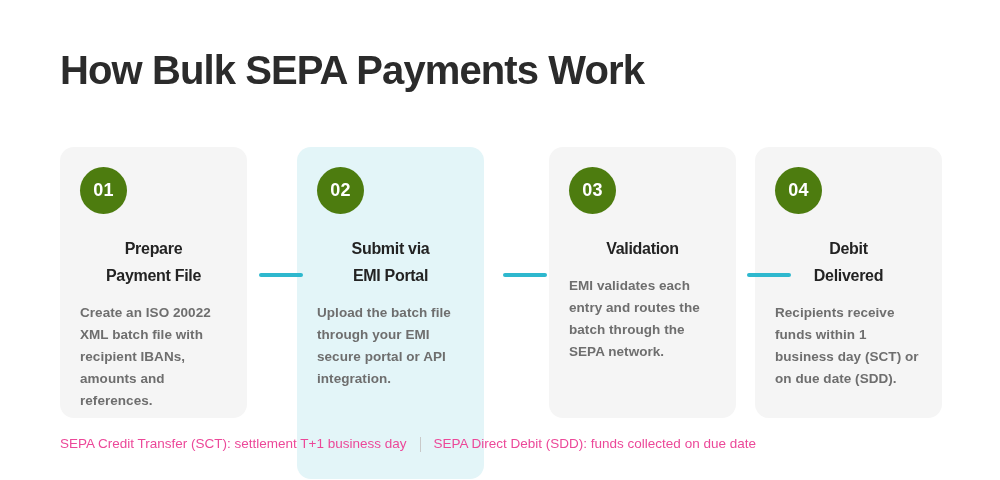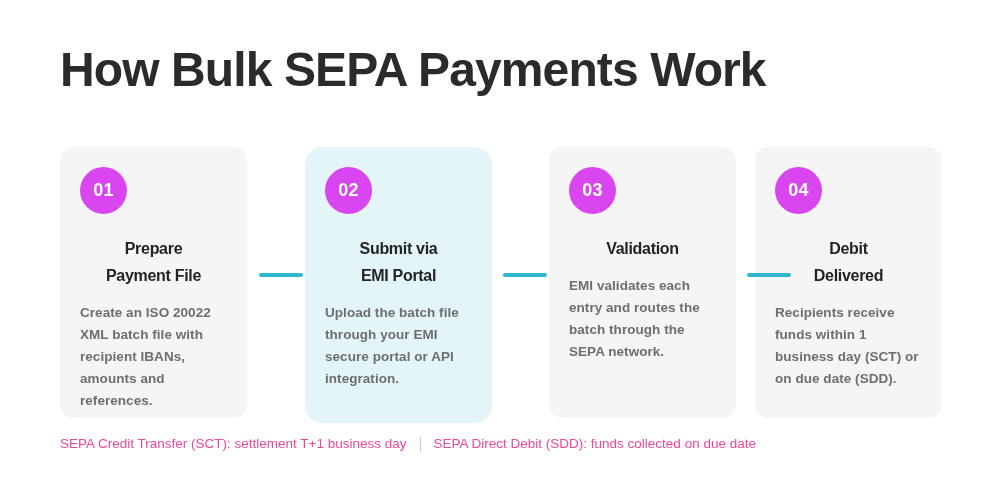--- a/index.html
+++ b/index.html
@@ -8,21 +8,21 @@
     background:#ffffff;
     font-family:"Liberation Sans", sans-serif;
     -webkit-font-smoothing:antialiased;
     overflow:hidden;
   }
   .page { position:relative; width:1000px; height:480px; }
 
   .page-title {
     position:absolute;
     left:60px; top:48px;
-    font-size:48px;
+    font-size:40px;
     font-weight:bold;
     letter-spacing:-0.9px;
     color:#2b2b2b;
     line-height:44px;
     white-space:nowrap;
   }
 
   .steps {
     position:absolute;
     left:60px; top:147px;
@@ -31,28 +31,28 @@
 
   .card {
     position:absolute;
     top:0;
     width:187px;
     background:#f5f5f5;
     border-radius:14px;
     padding:20px 20px 0 20px;
   }
   .card.c1 { left:0px;   height:271px; }
-  .card.c2 { left:245px; height:276px; background:#e3f5f8;border-radius:17px; }
+  .card.c2 { left:237px; height:332px; background:#e3f5f8; }
   .card.c3 { left:489px; height:271px; }
   .card.c4 { left:695px; height:271px; }
 
   .badge {
     width:47px; height:47px;
     border-radius:50%;
-    background:#d946ef;
+    background:#4d7c0f;
     color:#ffffff;
     font-size:18px;
     font-weight:bold;
     letter-spacing:0.2px;
     display:flex;
     align-items:center;
     justify-content:center;
   }
 
   .card-title {

